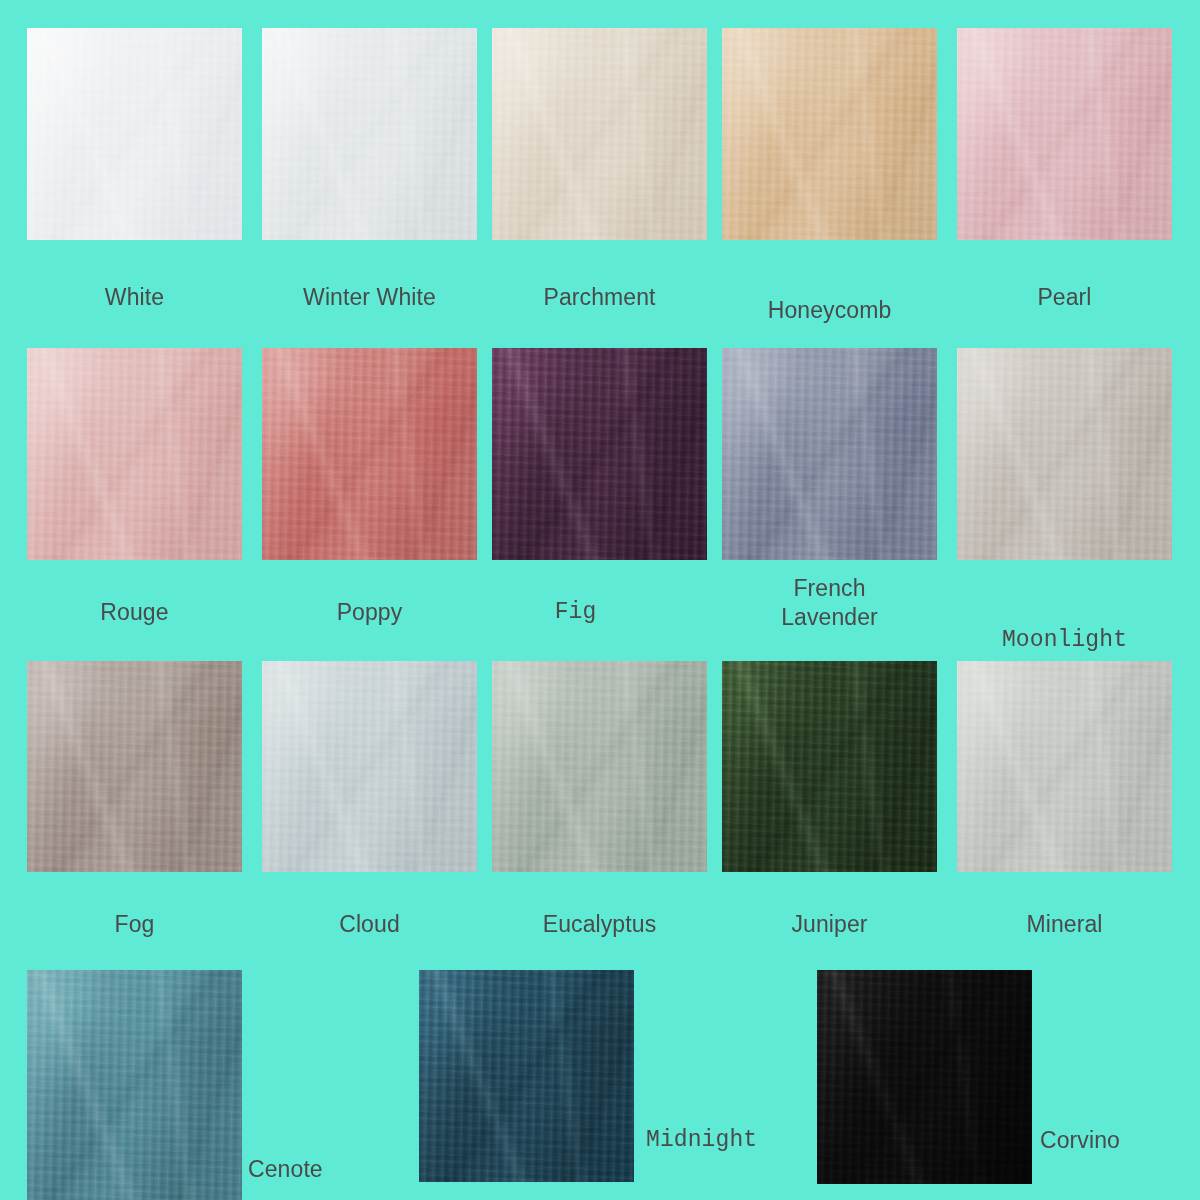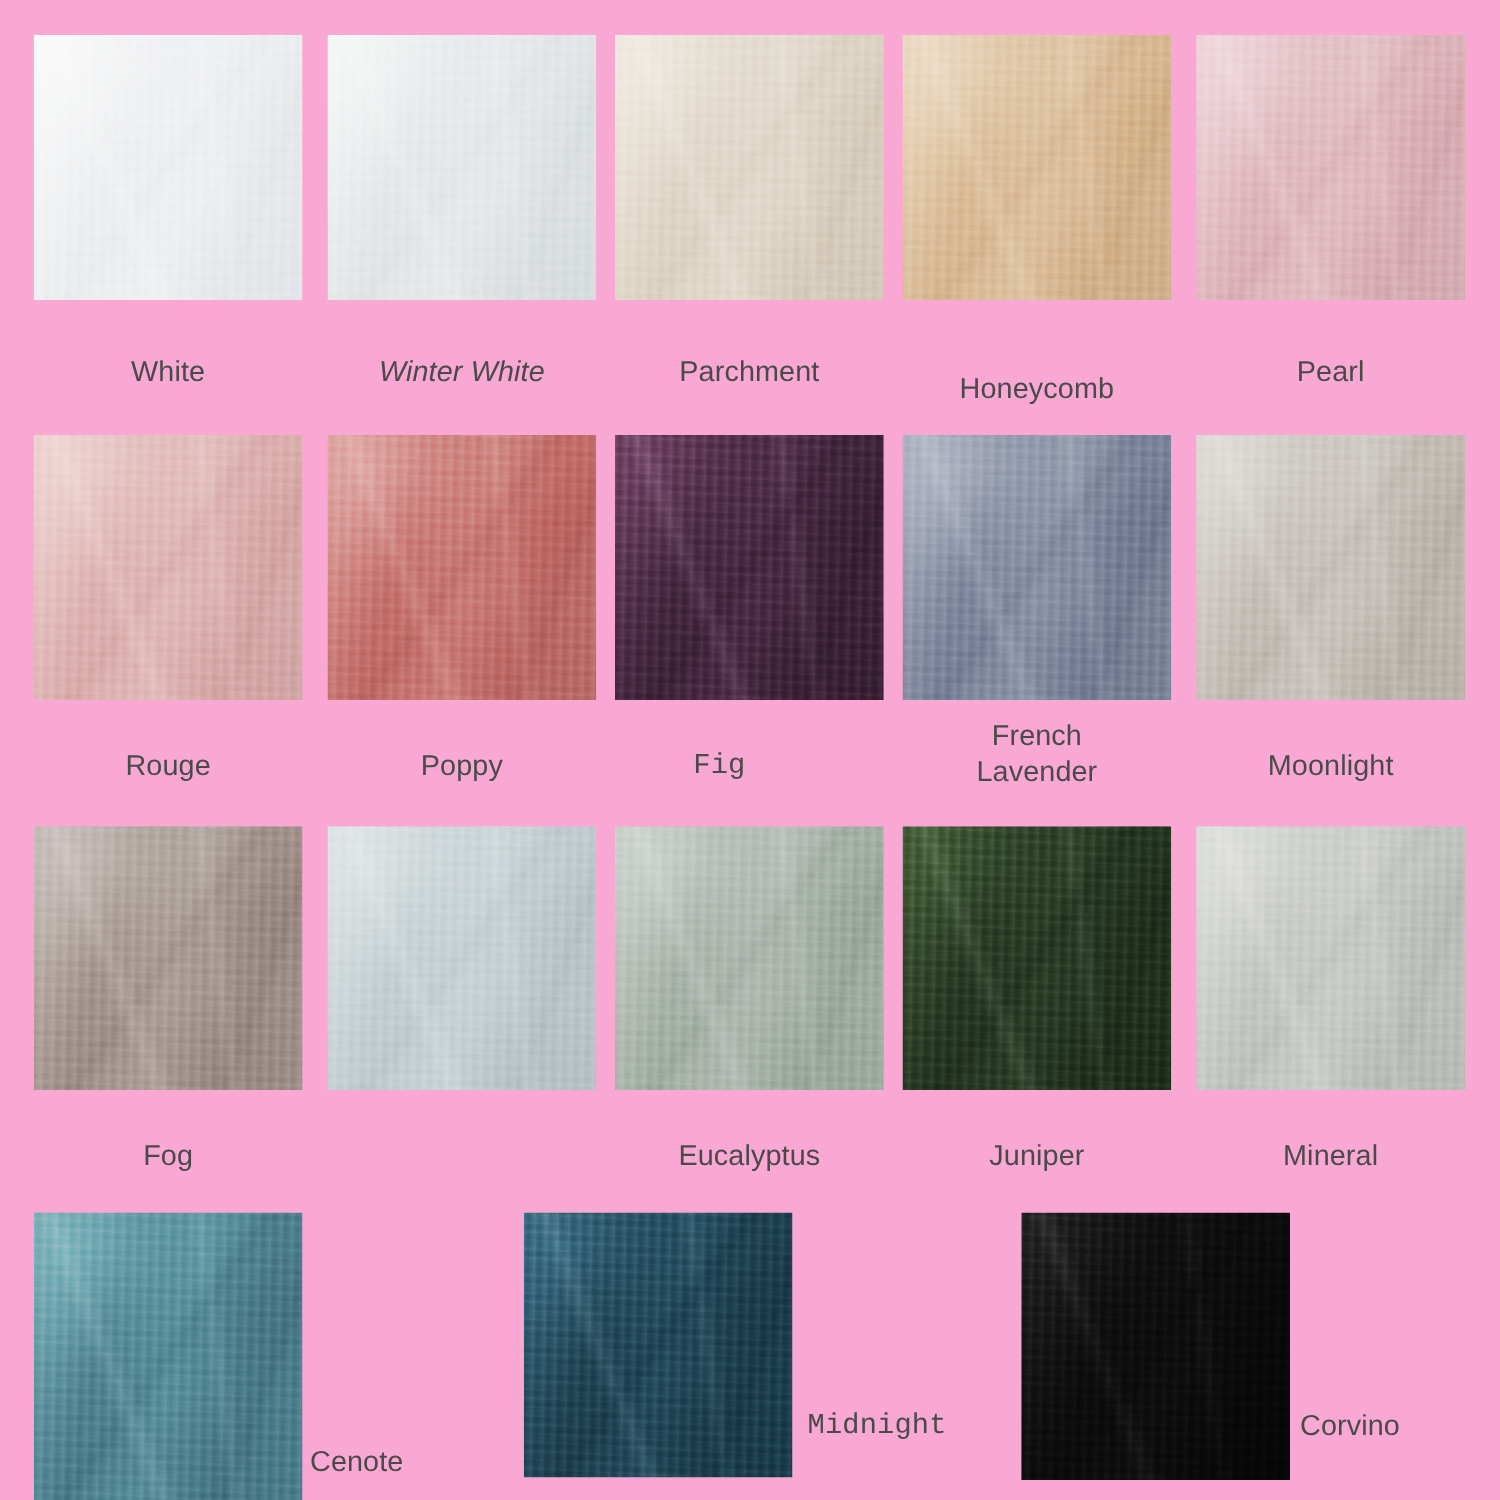--- a/index.html
+++ b/index.html
@@ -8,21 +8,21 @@
     margin: 0; padding: 0;
     width: 1200px; height: 1200px;
     background: #ffffff;
     font-family: "Liberation Sans", sans-serif;
     overflow: hidden;
   }
   #page {
     position: relative;
     width: 1200px;
     height: 1200px;
-    background: #f9a8d4;
+    background: #5eead4;
   }
 
   
   .swatch {
     position: absolute;
     overflow: hidden;
   }
   .swatch-fabric {
     position: absolute;
     inset: 0;
@@ -97,21 +97,21 @@
       <div class="tex2"></div>
       <div class="tex3"></div>
     </div>
     <div class="label" style="left: 19px; width: 231px; top: 283px;">White</div>
     <div class="swatch" style="left: 262px; top: 28px; width: 215px; height: 212px;">
       <div class="swatch-fabric" style="background: linear-gradient(118deg, rgb(241, 243, 244) 0%, rgb(227, 231, 232) 38%, rgb(227, 231, 232) 62%, rgb(210, 216, 218) 100%);"></div>
       <div class="tex"></div>
       <div class="tex2"></div>
       <div class="tex3"></div>
     </div>
-    <div class="label" style="left: 254px; width: 231px; top: 283px; font-style: italic;">Winter White</div>
+    <div class="label" style="left: 254px; width: 231px; top: 283px;">Winter White</div>
     <div class="swatch" style="left: 492px; top: 28px; width: 215px; height: 212px;">
       <div class="swatch-fabric" style="background: linear-gradient(118deg, rgb(234, 226, 213) 0%, rgb(222, 213, 198) 38%, rgb(222, 213, 198) 62%, rgb(205, 194, 176) 100%);"></div>
       <div class="tex"></div>
       <div class="tex2"></div>
       <div class="tex3"></div>
     </div>
     <div class="label" style="left: 484px; width: 231px; top: 283px;">Parchment</div>
     <div class="swatch" style="left: 722px; top: 28px; width: 215px; height: 212px;">
       <div class="swatch-fabric" style="background: linear-gradient(118deg, rgb(229, 203, 171) 0%, rgb(217, 187, 150) 38%, rgb(217, 187, 150) 62%, rgb(200, 167, 127) 100%);"></div>
       <div class="tex"></div>
@@ -153,34 +153,35 @@
       <div class="tex2"></div>
       <div class="tex3"></div>
     </div>
     <div class="label" style="left: 742px; width: 175px; top: 574px;">French Lavender</div>
     <div class="swatch" style="left: 957px; top: 348px; width: 215px; height: 212px;">
       <div class="swatch-fabric" style="background: linear-gradient(118deg, rgb(210, 205, 198) 0%, rgb(196, 190, 183) 38%, rgb(196, 190, 183) 62%, rgb(177, 170, 162) 100%);"></div>
       <div class="tex"></div>
       <div class="tex2"></div>
       <div class="tex3"></div>
     </div>
-    <div class="label" style="left: 949px; width: 231px; top: 598px;">Moonlight</div>
+    <div class="label" style="left: 949px; width: 231px; top: 626px; font-family: Liberation Mono, monospace;">Moonlight</div>
     <div class="swatch" style="left: 27px; top: 661px; width: 215px; height: 211px;">
       <div class="swatch-fabric" style="background: linear-gradient(118deg, rgb(178, 164, 157) 0%, rgb(163, 149, 142) 38%, rgb(163, 149, 142) 62%, rgb(144, 131, 124) 100%);"></div>
       <div class="tex"></div>
       <div class="tex2"></div>
       <div class="tex3"></div>
     </div>
     <div class="label" style="left: 19px; width: 231px; top: 910px;">Fog</div>
     <div class="swatch" style="left: 262px; top: 661px; width: 215px; height: 211px;">
       <div class="swatch-fabric" style="background: linear-gradient(118deg, rgb(210, 219, 221) 0%, rgb(195, 206, 209) 38%, rgb(195, 206, 209) 62%, rgb(174, 185, 188) 100%);"></div>
       <div class="tex"></div>
       <div class="tex2"></div>
       <div class="tex3"></div>
     </div>
+    <div class="label" style="left: 254px; width: 231px; top: 910px;">Cloud</div>
     <div class="swatch" style="left: 492px; top: 661px; width: 215px; height: 211px;">
       <div class="swatch-fabric" style="background: linear-gradient(118deg, rgb(182, 192, 182) 0%, rgb(167, 178, 168) 38%, rgb(167, 178, 168) 62%, rgb(147, 160, 148) 100%);"></div>
       <div class="tex"></div>
       <div class="tex2"></div>
       <div class="tex3"></div>
     </div>
     <div class="label" style="left: 484px; width: 231px; top: 910px; text-align: center;">Eucalyptus</div>
     <div class="swatch" style="left: 722px; top: 661px; width: 215px; height: 211px;">
       <div class="swatch-fabric" style="background: linear-gradient(118deg, rgb(49, 70, 40) 0%, rgb(35, 53, 31) 38%, rgb(35, 53, 31) 62%, rgb(23, 36, 20) 100%);"></div>
       <div class="tex"></div>

